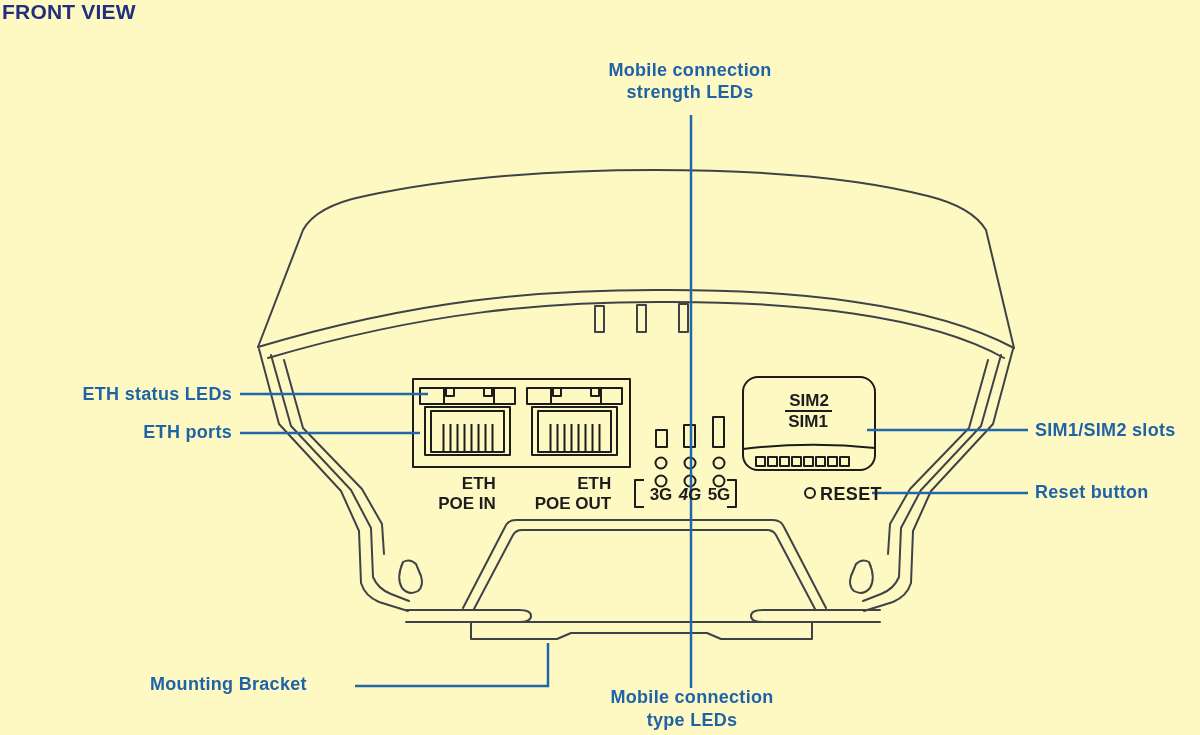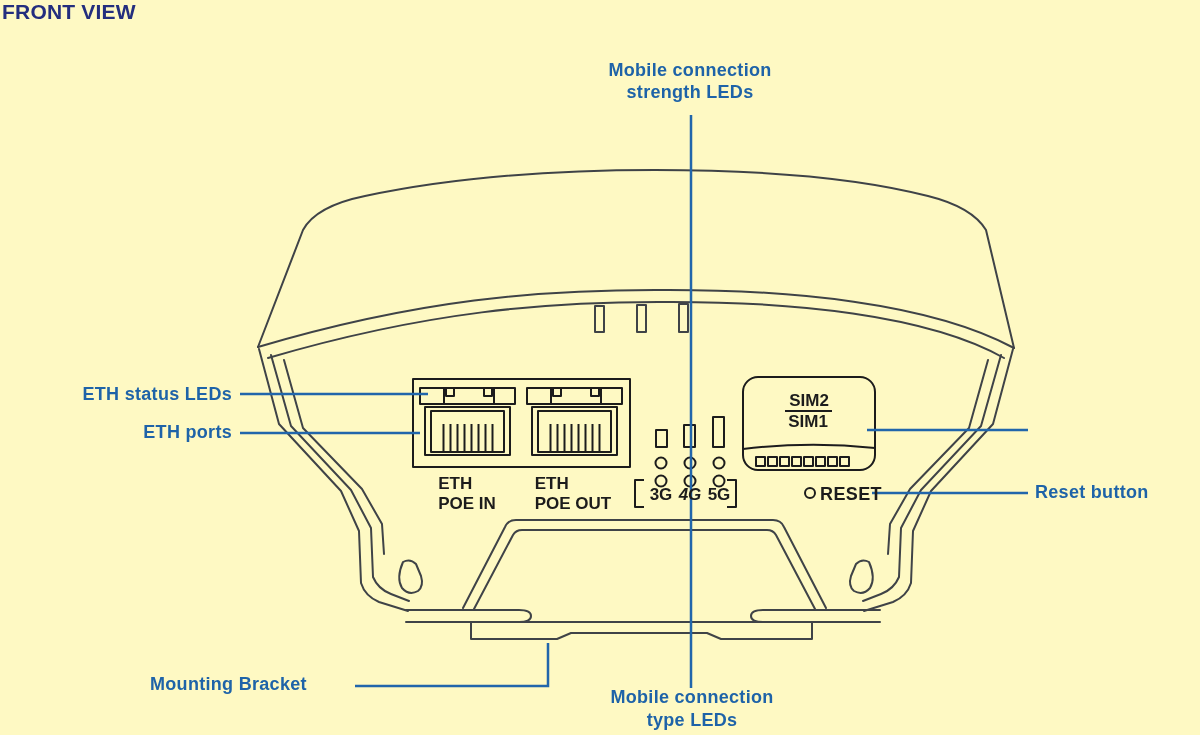--- a/index.html
+++ b/index.html
@@ -22,21 +22,21 @@
   .lbl.center{transform:translateX(-50%);text-align:center;}
   .lbl.right{text-align:center;}
   .title{
     position:absolute;left:2px;top:0;color:var(--c-title);
     font-size:21px;font-weight:700;letter-spacing:0.2px;
   }
   .devtxt{
     position:absolute;color:var(--c-ink);font-size:17px;font-weight:700;
     white-space:nowrap;line-height:20px;
   }
-  .devtxt.center{transform:translateX(-50%);text-align:left;}
+  .devtxt.center{transform:translateX(-50%);text-align:right;}
   .reset-txt{font-size:18px;letter-spacing:0.4px;}
   
   .ink{stroke:var(--c-outline);fill:none;stroke-width:2;stroke-linejoin:round;stroke-linecap:round;}
   .ink-b{stroke:var(--c-ink);fill:none;stroke-width:2;stroke-linejoin:round;}
   .lead{stroke:var(--c-leader);fill:none;stroke-width:2.5;}
 </style>
 </head>
 <body>
 
 <div class="stage">
@@ -167,20 +167,21 @@
   <div class="title">FRONT VIEW</div>
 
   <div class="lbl center" style="left:690px;top:59px;">
     <span style="display:block">Mobile connection</span>
     <span style="display:block">strength LEDs</span>
   </div>
 
   <div class="lbl right" style="right:968px;top:383px;">ETH status LEDs</div>
   <div class="lbl right" style="right:968px;top:421px;">ETH ports</div>
 
+  <div class="lbl" style="left:1035px;top:419px;">SIM1/SIM2 slots</div>
   <div class="lbl" style="left:1035px;top:481px;">Reset button</div>
 
   <div class="lbl" style="left:150px;top:673px;">Mounting Bracket</div>
 
   <div class="lbl center" style="left:692px;top:686px;line-height:23px;">
     <span style="display:block">Mobile connection</span>
     <span style="display:block">type LEDs</span>
   </div>
 
   <div class="devtxt center" style="left:467px;top:474px;">

